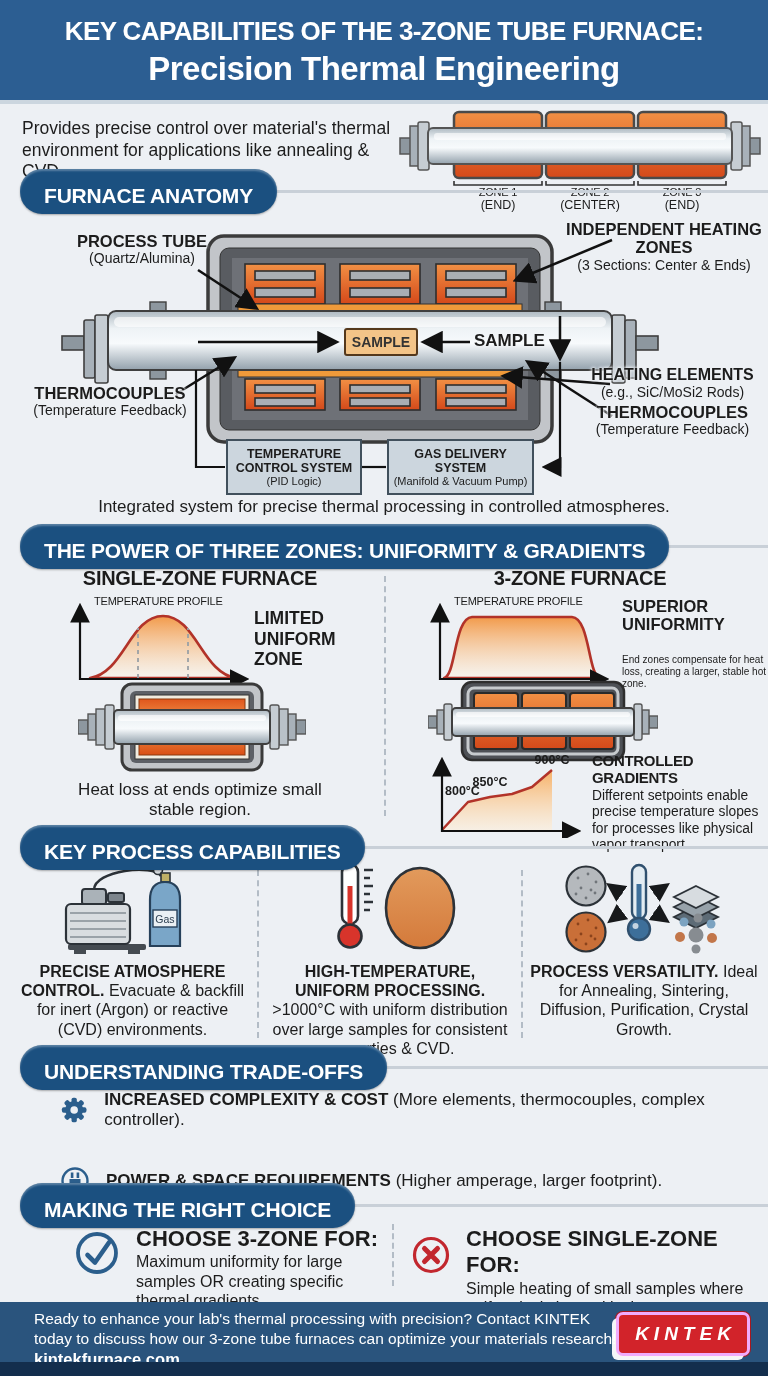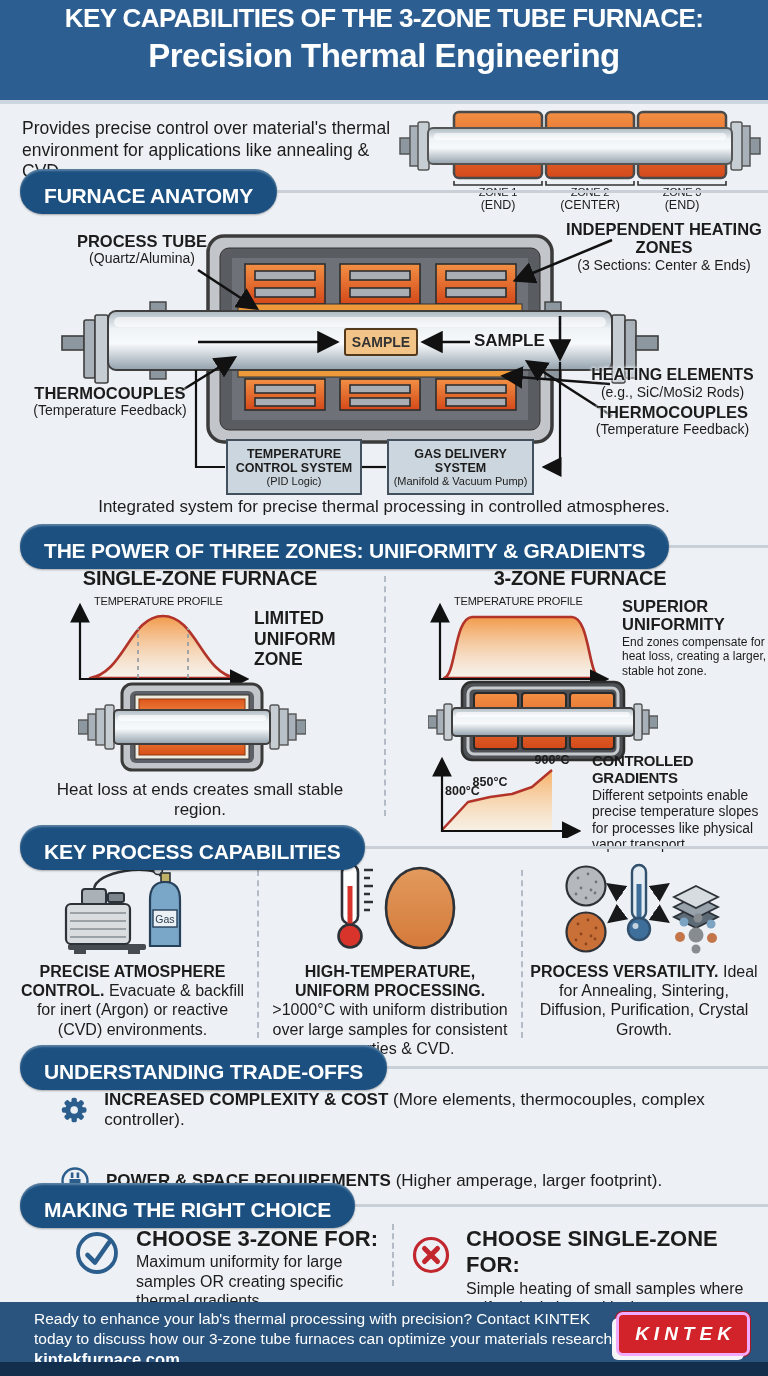--- a/index.html
+++ b/index.html
@@ -1,20 +1,20 @@
 <!DOCTYPE html>
 <html><head>
 <meta charset="utf-8">
 <style>
   html,body{margin:0;padding:0;background:#dfe3e8}
   .page{position:relative;width:768px;height:1376px;background:#edf0f4;font-family:"Liberation Sans",sans-serif;color:#1c1c1c;overflow:hidden}
   .abs{position:absolute}
   .ctr{text-align:center}
   .hdr{left:0;top:0;width:768px;height:100px;background:#2c5e92;border-bottom:4px solid #ccd6df;text-align:center;color:#fff}
-  .hdr .l1{font-size:26px;font-weight:700;letter-spacing:-0.6px;padding-top:3px}
+  .hdr .l1{font-size:26px;font-weight:700;letter-spacing:-0.6px;padding-top:16px}
   .hdr .l2{font-size:33px;font-weight:700;letter-spacing:-0.5px;margin-top:3px}
   .sec{display:flex;align-items:center;height:34px}
   .pill{background:#1b5080;color:#fff;font-weight:700;font-size:21px;line-height:1;padding:16px 24px 8px;border-radius:22px;position:relative;z-index:2;letter-spacing:-0.2px;white-space:nowrap;box-shadow:inset 0 2px 2px rgba(255,255,255,.28),0 1px 2px rgba(0,0,0,.3)}
   .rule{flex:1;height:3px;background:#c9d0d8;margin-left:-14px}
   .halo{text-shadow:0 0 3px #edf0f4,0 0 3px #edf0f4,0 0 4px #edf0f4}
   .dlab{line-height:1.12}
   .dlab .t{font-weight:700;font-size:16.5px}
   .dlab .s{font-size:14px;margin-top:1px}
   .sysbox{display:flex;flex-direction:column;align-items:center;justify-content:center;line-height:1.12;text-align:center}
   .sysbox .t{font-weight:700;font-size:12.5px}
@@ -255,41 +255,41 @@
     <rect x="10" y="32" width="8" height="26" fill="#a8b1b9" stroke="#555" stroke-width="1.4"></rect>
     <rect x="18" y="27" width="9" height="36" fill="#b9c1c8" stroke="#555" stroke-width="1.4"></rect>
     <rect x="27" y="23" width="9" height="44" rx="2" fill="#c6cdd3" stroke="#555" stroke-width="1.4"></rect>
     <rect x="218" y="38" width="10" height="14" fill="#8d979f" stroke="#555" stroke-width="1.4"></rect>
     <rect x="210" y="32" width="8" height="26" fill="#a8b1b9" stroke="#555" stroke-width="1.4"></rect>
     <rect x="201" y="27" width="9" height="36" fill="#b9c1c8" stroke="#555" stroke-width="1.4"></rect>
     <rect x="192" y="23" width="9" height="44" rx="2" fill="#c6cdd3" stroke="#555" stroke-width="1.4"></rect>
     <rect x="36" y="28" width="156" height="34" rx="4" fill="url(#sTube)" stroke="#3f3f3f" stroke-width="2"></rect>
     <rect x="40" y="33" width="148" height="6" rx="3" fill="#fff" opacity="0.65"></rect>
   </svg>
-  <div class="abs ctr" style="left:55px;top:780px;width:290px;font-size:17px;line-height:1.2">Heat loss at ends creates small stable region.</div>
+  <div class="abs ctr" style="left:55px;top:780px;width:290px;font-size:17px;line-height:1.2">Heat loss at ends optimize small stable region.</div>
 
   <div class="abs ctr coltitle" style="left:415px;top:567px;width:330px">3-ZONE FURNACE</div>
   <div class="abs smallbold" style="left:454px;top:595px">TEMPERATURE PROFILE</div>
   <svg class="abs" style="left:426px;top:592px" width="190" height="100" viewBox="0 0 190 100">
     <defs>
       <linearGradient id="bg2" x1="0" y1="0" x2="0" y2="1">
           <stop offset="0" stop-color="#f29a4a"></stop>
           <stop offset="1" stop-color="#fdf4e6" stop-opacity="0.55"></stop>
         </linearGradient>
       <marker id="ab2" markerWidth="9" markerHeight="9" refX="7.5" refY="4.5" orient="auto">
           <path d="M0,0 L9,4.5 L0,9 Z" fill="#111"></path>
         </marker>
     </defs>
     <path d="M18,86 C30,84 28,26 46,25 L146,25 C164,26 162,84 174,86 Z" fill="url(#bg2)" stroke="#b23329" stroke-width="2.6" stroke-linejoin="round"></path>
     <line x1="14" y1="88" x2="14" y2="14" stroke="#111" stroke-width="2.2" marker-end="url(#ab2)"></line>
     <line x1="13" y1="87" x2="180" y2="87" stroke="#111" stroke-width="2.2" marker-end="url(#ab2)"></line>
   </svg>
   <div class="abs" style="left:622px;top:597px;width:146px">
     <div style="font-weight:700;font-size:16.5px;line-height:1.1">SUPERIOR UNIFORMITY</div>
-    <div style="font-size:12px;line-height:1.18;margin-top:2px">End zones compensate for heat loss, creating a larger, stable hot zone.</div>
+    <div style="font-size:10px;line-height:1.18;margin-top:21px">End zones compensate for heat loss, creating a larger, stable hot zone.</div>
   </div>
 
   <svg class="abs" style="left:428px;top:680px" width="230" height="82" viewBox="0 0 230 82">
     <defs>
       <linearGradient id="tTube" x1="0" y1="0" x2="0" y2="1">
           <stop offset="0" stop-color="#aeb9c1"></stop>
           <stop offset="0.3" stop-color="#eef3f6"></stop>
           <stop offset="0.55" stop-color="#f7fafc"></stop>
           <stop offset="1" stop-color="#93a1ac"></stop>
         </linearGradient>

